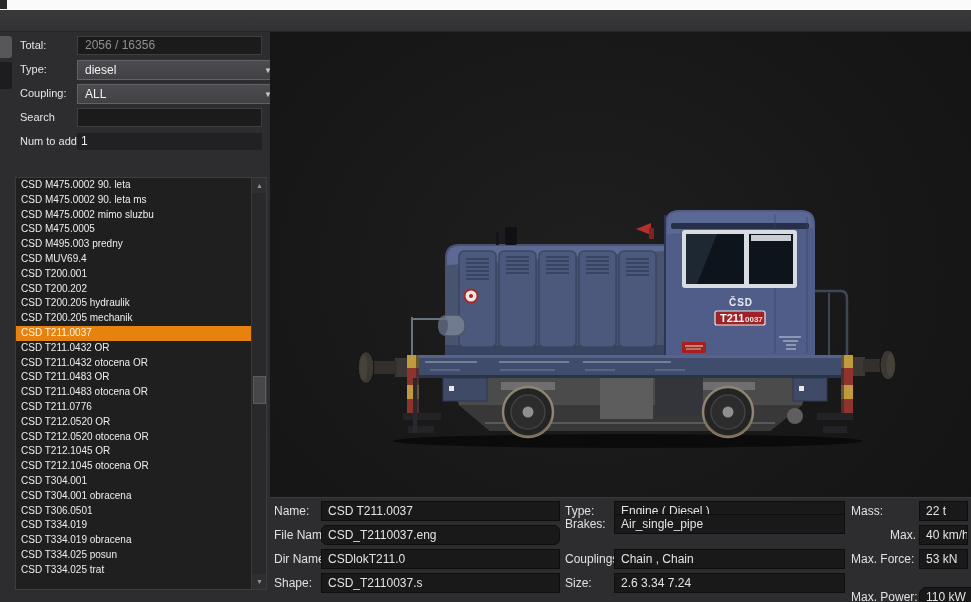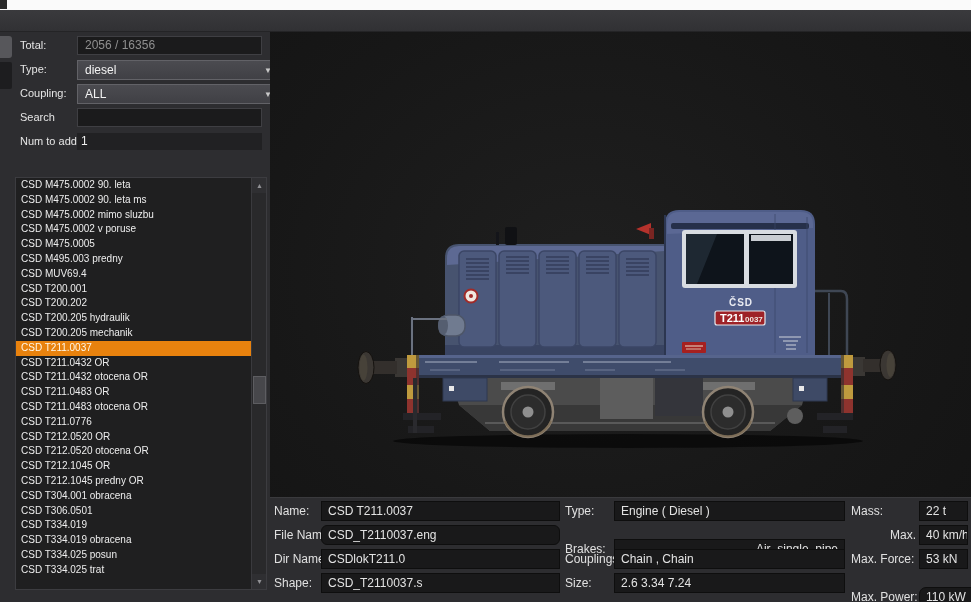--- a/index.html
+++ b/index.html
@@ -92,38 +92,38 @@
     <div class="abtn" style="left:17px;width:63px">Add Beg</div>
     <div class="abtn" style="left:84px;width:56px">Add Cur</div>
     <div class="abtn" style="left:144px;width:56px">Add End</div>
     <div class="abtn" style="left:204px;width:60px">Add Rand</div>
 
     <div class="roster">
       <div id="roster-items" style="position:absolute;left:0;top:0;width:236px;">
           <div class="ritem">CSD M475.0002 90. leta</div>
           <div class="ritem">CSD M475.0002 90. leta ms</div>
           <div class="ritem">CSD M475.0002 mimo sluzbu</div>
-          <div class="ritem">CSD M475.0002 v poruse</div>
           <div class="ritem">CSD M475.0005</div>
           <div class="ritem">CSD M495.003 predny</div>
           <div class="ritem">CSD MUV69.4</div>
           <div class="ritem">CSD T200.001</div>
           <div class="ritem">CSD T200.202</div>
           <div class="ritem">CSD T200.205 hydraulik</div>
           <div class="ritem">CSD T200.205 mechanik</div>
           <div class="ritem sel">CSD T211.0037</div>
           <div class="ritem">CSD T211.0432 OR</div>
           <div class="ritem">CSD T211.0432 otocena OR</div>
           <div class="ritem">CSD T211.0483 OR</div>
           <div class="ritem">CSD T211.0483 otocena OR</div>
           <div class="ritem">CSD T211.0776</div>
           <div class="ritem">CSD T212.0520 OR</div>
           <div class="ritem">CSD T212.0520 otocena OR</div>
           <div class="ritem">CSD T212.1045 OR</div>
-          <div class="ritem">CSD T212.1045 predny OR</div>
+          <div class="ritem">CSD T212.1045 otocena OR</div>
+          <div class="ritem">CSD T304.001</div>
           <div class="ritem">CSD T304.001 obracena</div>
           <div class="ritem">CSD T306.0501</div>
           <div class="ritem">CSD T334.019</div>
           <div class="ritem">CSD T334.019 obracena</div>
           <div class="ritem">CSD T334.025 posun</div>
           <div class="ritem">CSD T334.025 trat</div>
         </div>
       <div class="sbar">
         <div class="sbtn" style="top:0">▲</div>
         <div class="sthumb"></div>
@@ -321,21 +321,21 @@
           <div class="drow" style="top: 75px; left: 0px; width: 701px;">
             <span class="dlabel" style="left: 4px;">Shape:</span>
             <div class="dfield" style="left: 51px; width: 239px;">CSD_T2110037.s</div>
           </div>
         </div>
       <div id="dcol2">
           <div class="drow" style="top: 3px; left: 0px; width: 701px;">
             <span class="dlabel" style="left: 295px;">Type:</span>
             <div class="dfield" style="left: 344px; width: 231px;">Engine ( Diesel )</div>
           </div>
-          <div class="drow" style="top: 41px; left: 0px; width: 701px; text-align: right;">
+          <div class="drow" style="top: 16px; left: 0px; width: 701px;">
             <span class="dlabel" style="left: 295px;">Brakes:</span>
             <div class="dfield" style="left: 344px; width: 231px;">Air_single_pipe</div>
           </div>
           <div class="drow" style="top: 51px; left: 0px; width: 701px;">
             <span class="dlabel" style="left: 295px;">Couplings:</span>
             <div class="dfield" style="left: 344px; width: 231px;">Chain , Chain</div>
           </div>
           <div class="drow" style="top: 75px; left: 0px; width: 701px;">
             <span class="dlabel" style="left: 295px;">Size:</span>
             <div class="dfield" style="left: 344px; width: 231px;">2.6 3.34 7.24</div>

